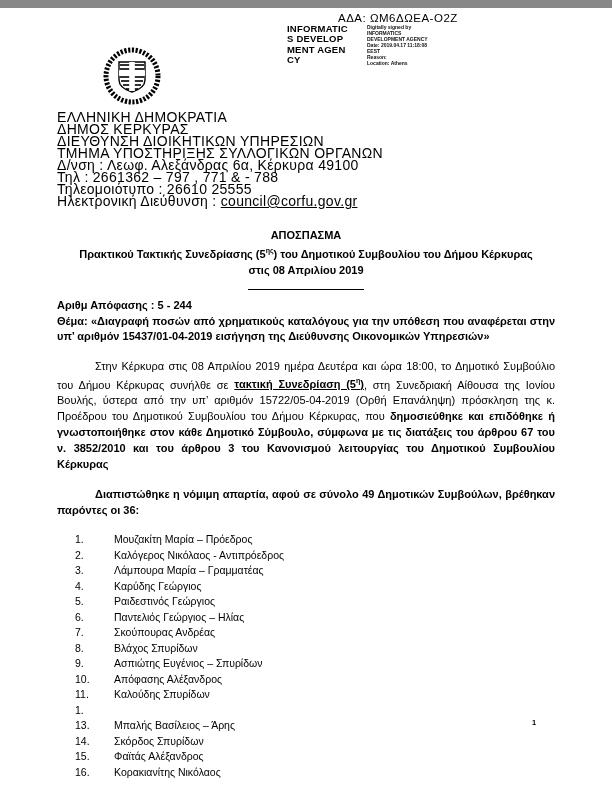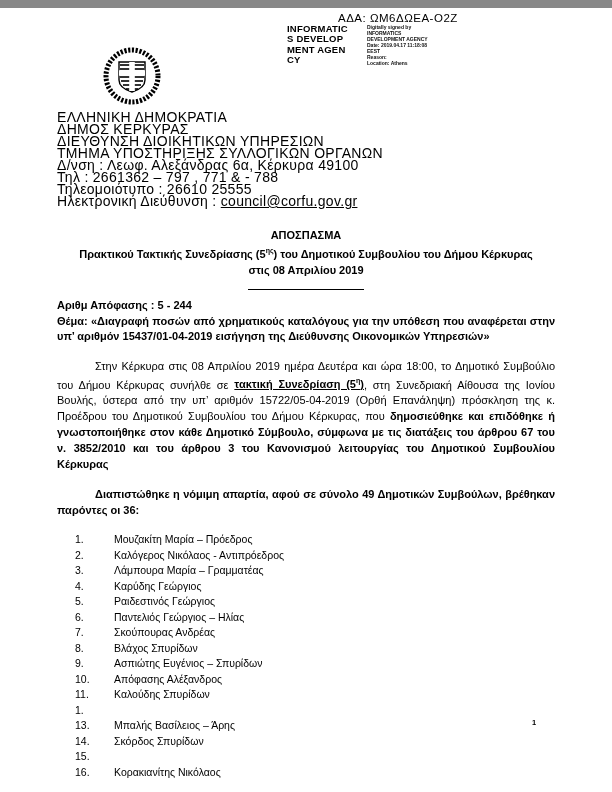--- a/index.html
+++ b/index.html
@@ -201,20 +201,21 @@
     <span class="name">Μπαλής Βασίλειος – Άρης</span>
   </div>
 
   <div class="attendee">
     <span class="num">14.</span>
     <span class="name">Σκόρδος Σπυρίδων</span>
   </div>
 
   <div class="attendee">
     <span class="num">15.</span>
+    <span class="name">Φαϊτάς Αλέξανδρος</span>
   </div>
 
   <div class="attendee">
     <span class="num">16.</span>
     <span class="name">Κορακιανίτης Νικόλαος</span>
   </div>
 </div>
 
   </div>
 

